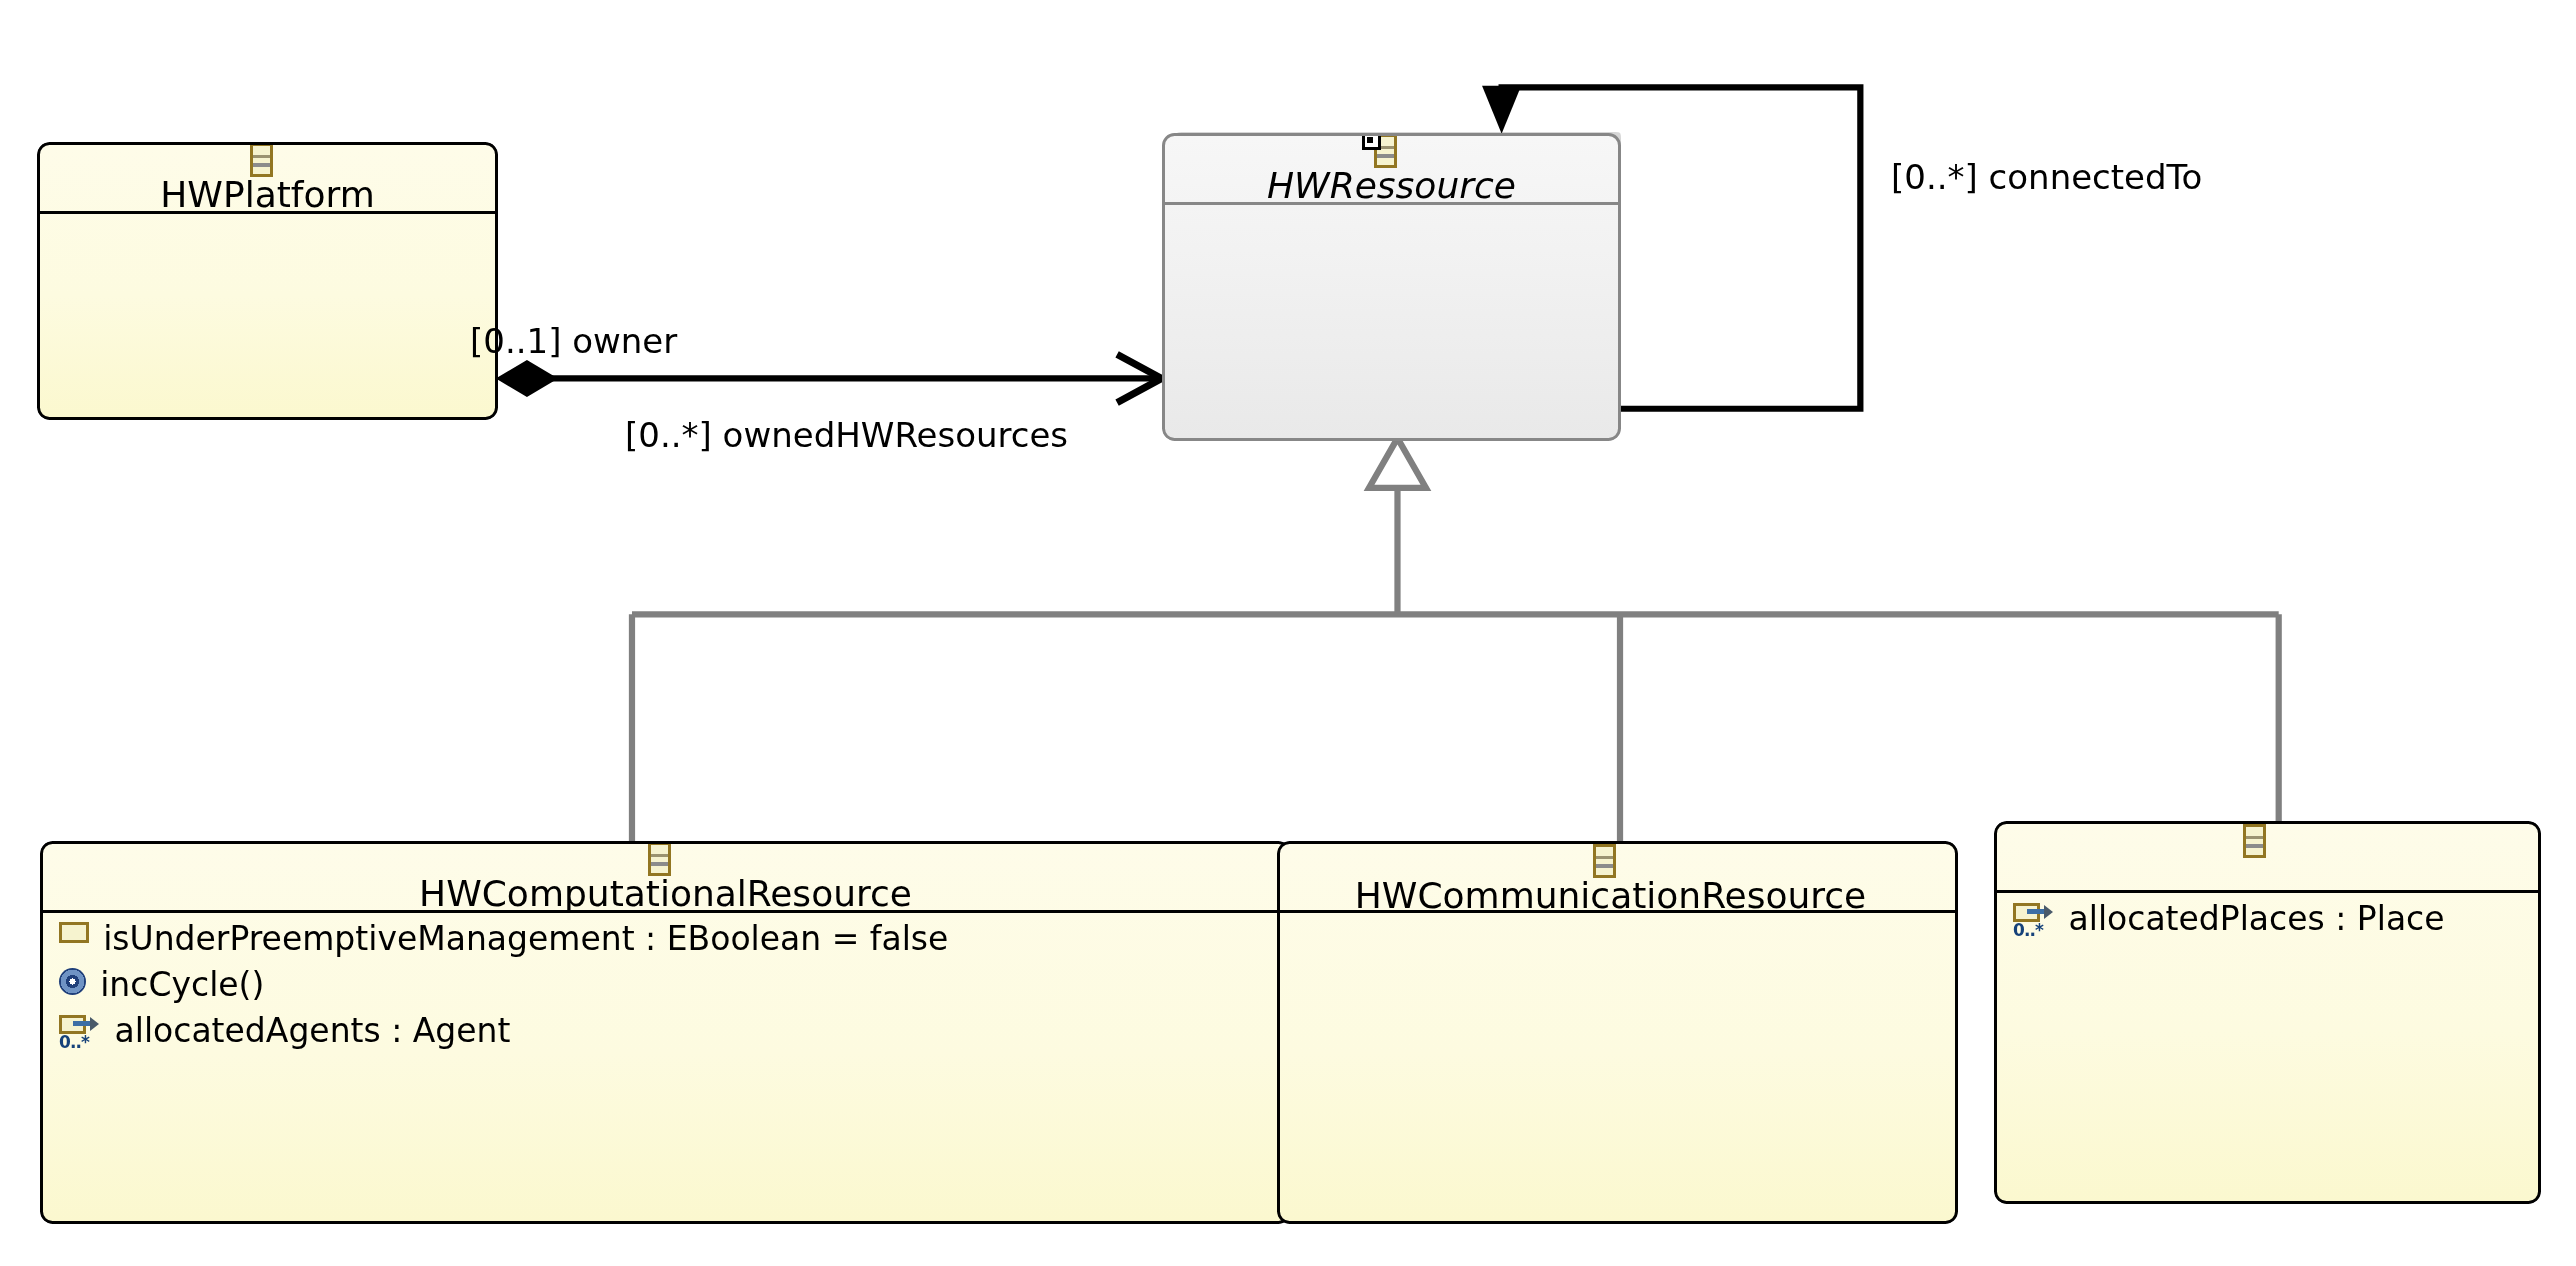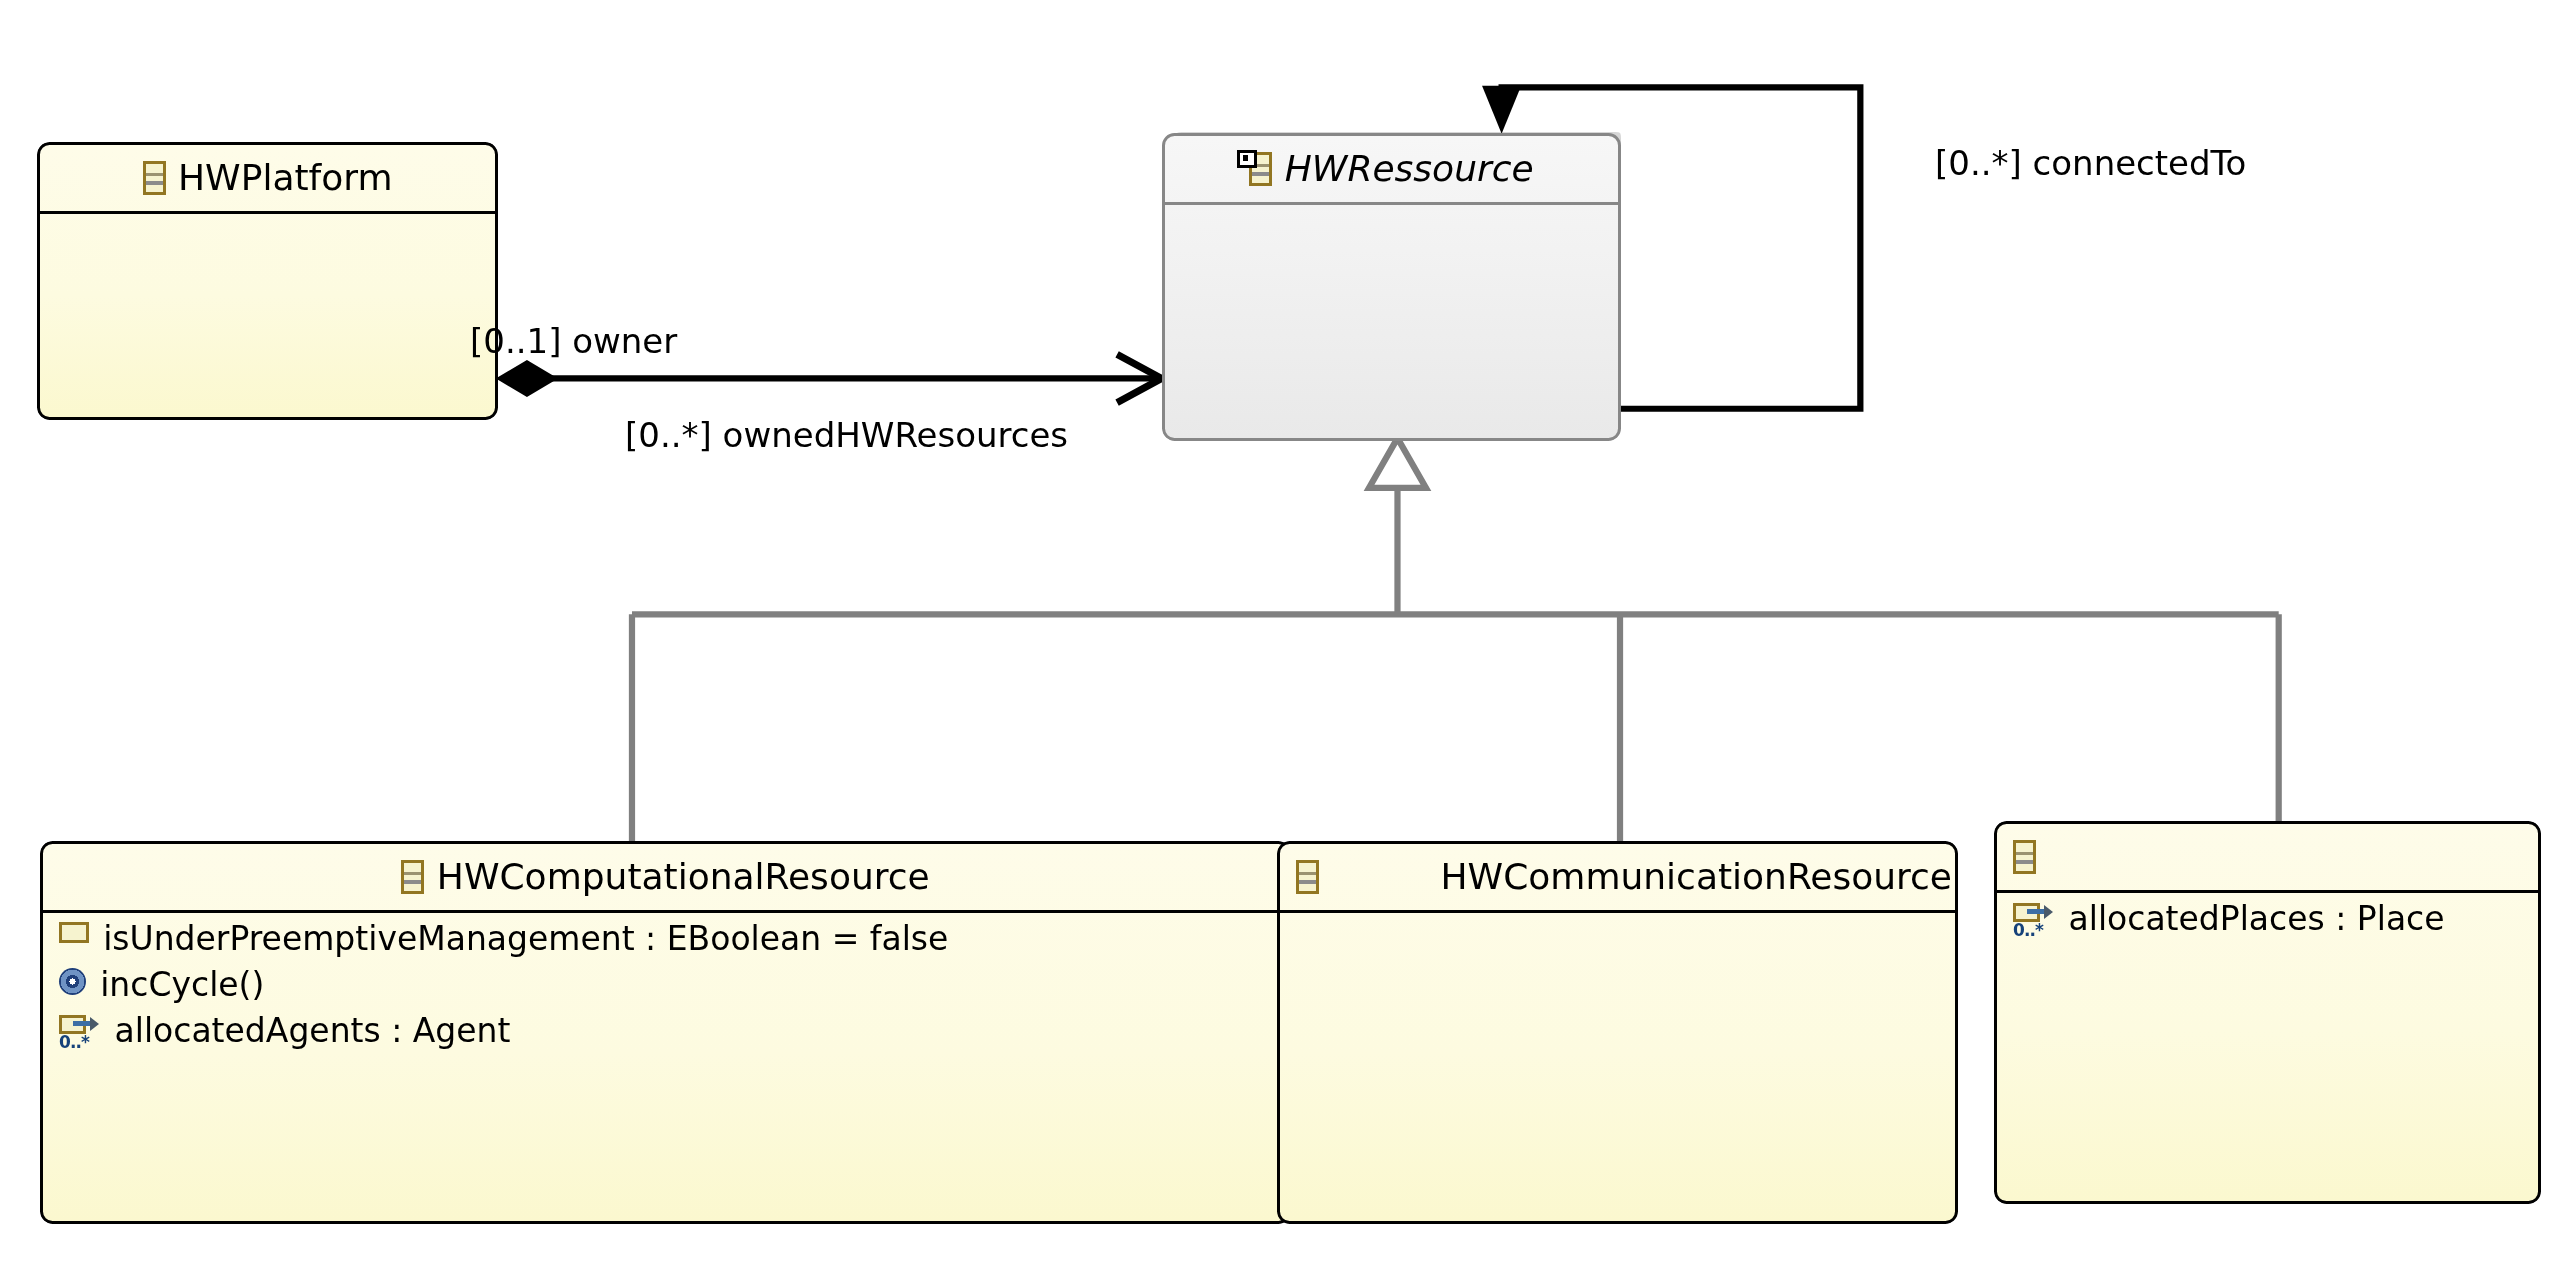--- a/index.html
+++ b/index.html
@@ -75,24 +75,25 @@
   }
   .uml-class.abstract .class-title {
     font-style: italic;
   }
 
   .title-bar {
     display: flex;
     align-items: center;
     justify-content: center;
     height: 66px;
-    padding: 0 3px;
-    box-sizing: border-box;
-    white-space: nowrap;
-    overflow: hidden;
+    padding: 0 30px;
+    box-sizing: border-box;
+    white-space: nowrap;
+    overflow: hidden;
+    flex-direction: column;
   }
   .title-bar.left-align {
     justify-content: space-between;
     padding-left: 16px;
   }
   .class-title {
     font-size: 36px;
     color: #000000;
     line-height: 1;
     white-space: nowrap;
@@ -354,16 +355,16 @@
           <span class="feature-label">allocatedPlaces : Place</span>
         </div>
       </div>
     </div>
   </div>
 
   <div class="edge-label" style="left:470px; top:324px;">[0..1] owner</div>
 
   <div class="edge-label" style="left:625px; top:418px;">[0..*] ownedHWResources</div>
 
-  <div class="edge-label" style="left:1891px; top:146px;margin-left:44px;">[0..*] connectedTo</div>
+  <div class="edge-label" style="left:1891px; top:160px;">[0..*] connectedTo</div>
 
 </div>
 
 
 </body></html>

